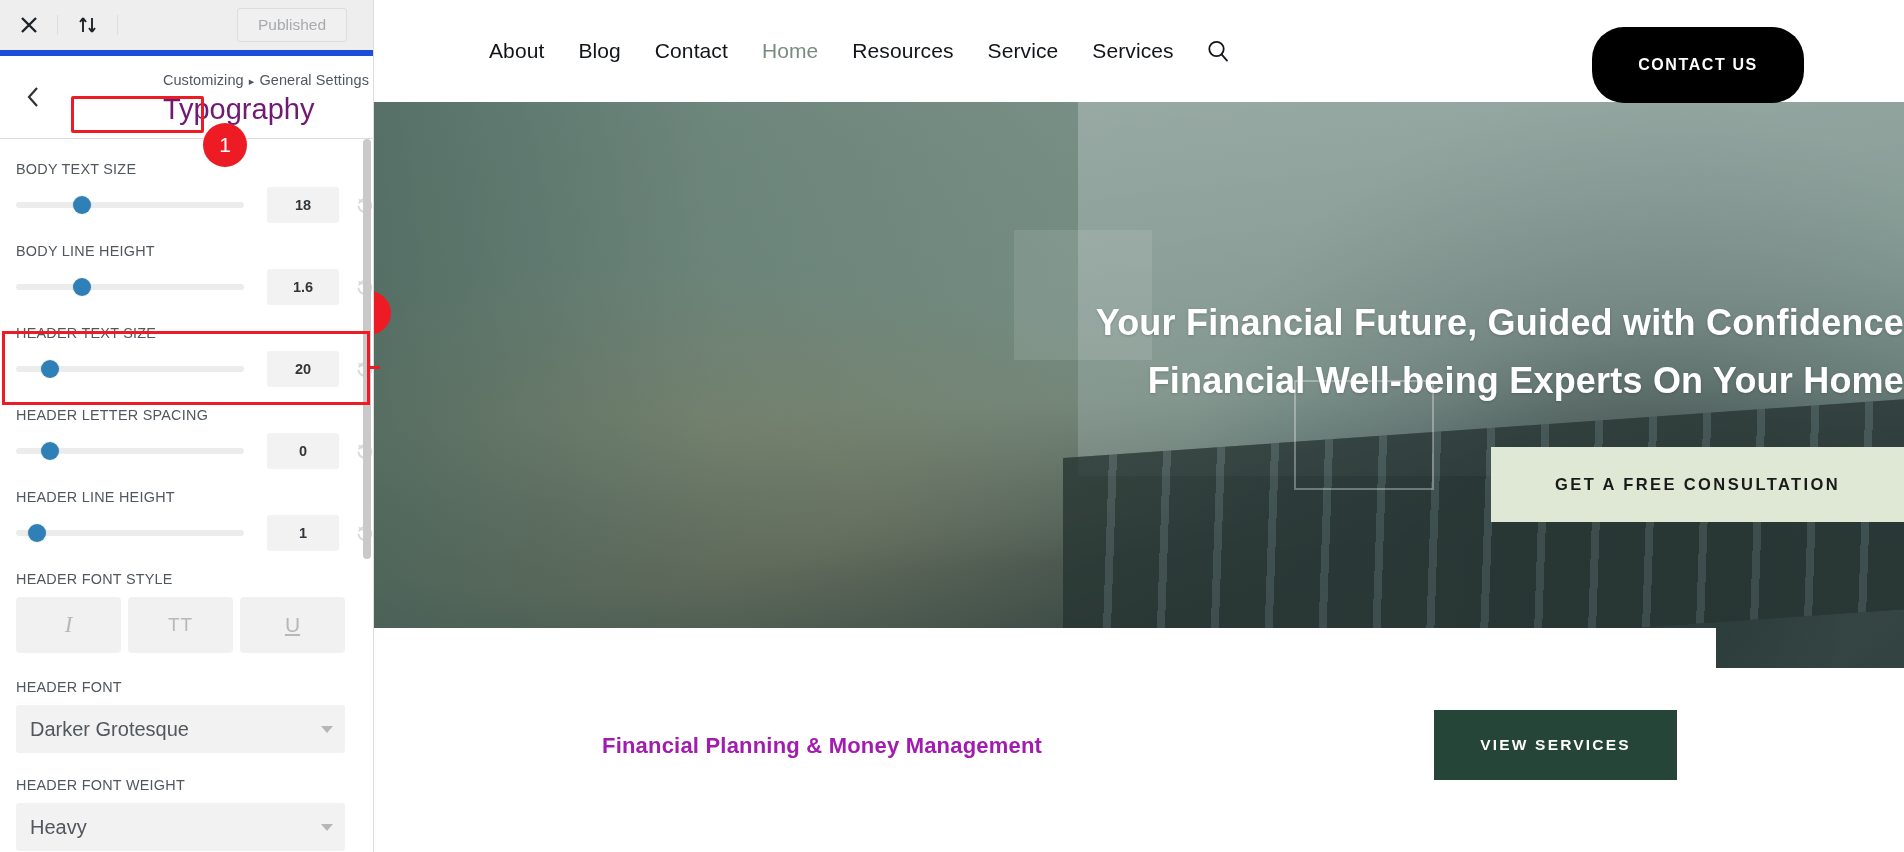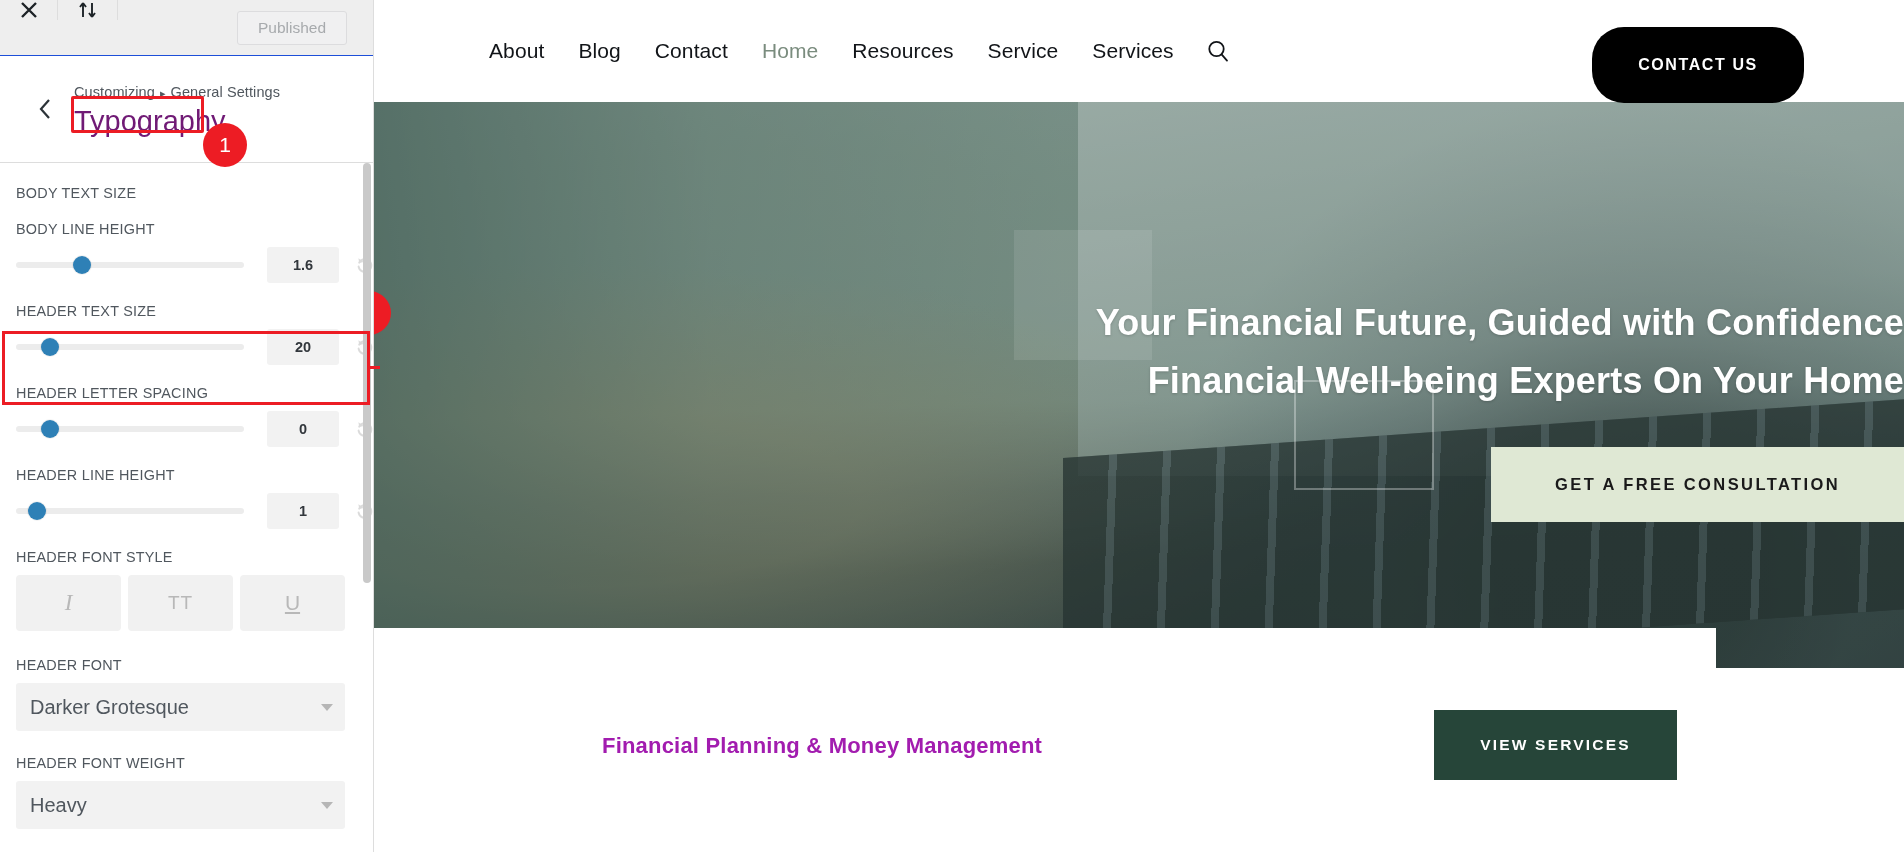--- a/index.html
+++ b/index.html
@@ -19,23 +19,23 @@
     width: 374px;
     height: 852px;
     background: #fff;
     flex: 0 0 374px;
     border-right: 1px solid #ddd;
     z-index: 5;
   }
   .cz-topbar {
     height: 56px;
     display: flex;
-    align-items: flex-start;
+    align-items: center;
     background: #eee;
-    border-bottom: 1px solid #1d4ed8;
+    border-bottom: 6px solid #1d4ed8;
   }
   .cz-close {
     width: 58px;
     display: flex; align-items: center; justify-content: center;
     background: #eee;
     border-right: 1px solid #ddd;
     cursor: pointer;
   }
   .cz-close svg { display:block; }
   .cz-devices {
@@ -59,23 +59,24 @@
     font-size: 15.5px;
     padding: 7px 20px;
     cursor: default;
   }
 
   .cz-header {
     position: relative;
     display: flex;
     align-items: flex-start;
     min-height: 74px;
-    padding: 16px;
+    padding: 4px;
     border-bottom: 1px solid #ddd;
     background: #fff;
+    justify-content: space-between;
   }
   .cz-back {
     width: 58px;
     min-height: 74px;
     display: flex; align-items: center; justify-content: center;
     cursor: pointer;
     color: #2c3338;
   }
   .cz-header-text { padding-top: 12px; }
   .cz-breadcrumb {
@@ -443,20 +444,32 @@
         </div>
         <div class="cz-panel-title">Typography</div>
       </div>
     </div>
 
     <div class="cz-body">
       <div class="cz-scroll">
 
         <div class="ctl">
           <span class="ctl-label">BODY TEXT SIZE</span>
+          <div class="slider-row">
+            <div class="slider-track">
+              <div class="slider-thumb" style="left:29%"></div>
+            </div>
+            <div class="slider-value">18</div>
+            <div class="slider-reset">
+              <svg width="20" height="20" viewBox="0 0 20 20" aria-hidden="true">
+                <path d="M4.2 7.6 A6.4 6.4 0 1 1 3.6 11.6" stroke="#9b9b9b" stroke-width="2" fill="none" stroke-linecap="round"></path>
+                <path d="M3.4 3.3 L4.2 8.1 L8.9 7.1 Z" fill="#9b9b9b"></path>
+              </svg>
+            </div>
+          </div>
         </div>
 
         <div class="ctl">
           <span class="ctl-label">BODY LINE HEIGHT</span>
           <div class="slider-row">
             <div class="slider-track">
               <div class="slider-thumb" style="left:29%"></div>
             </div>
             <div class="slider-value">1.6</div>
             <div class="slider-reset">

